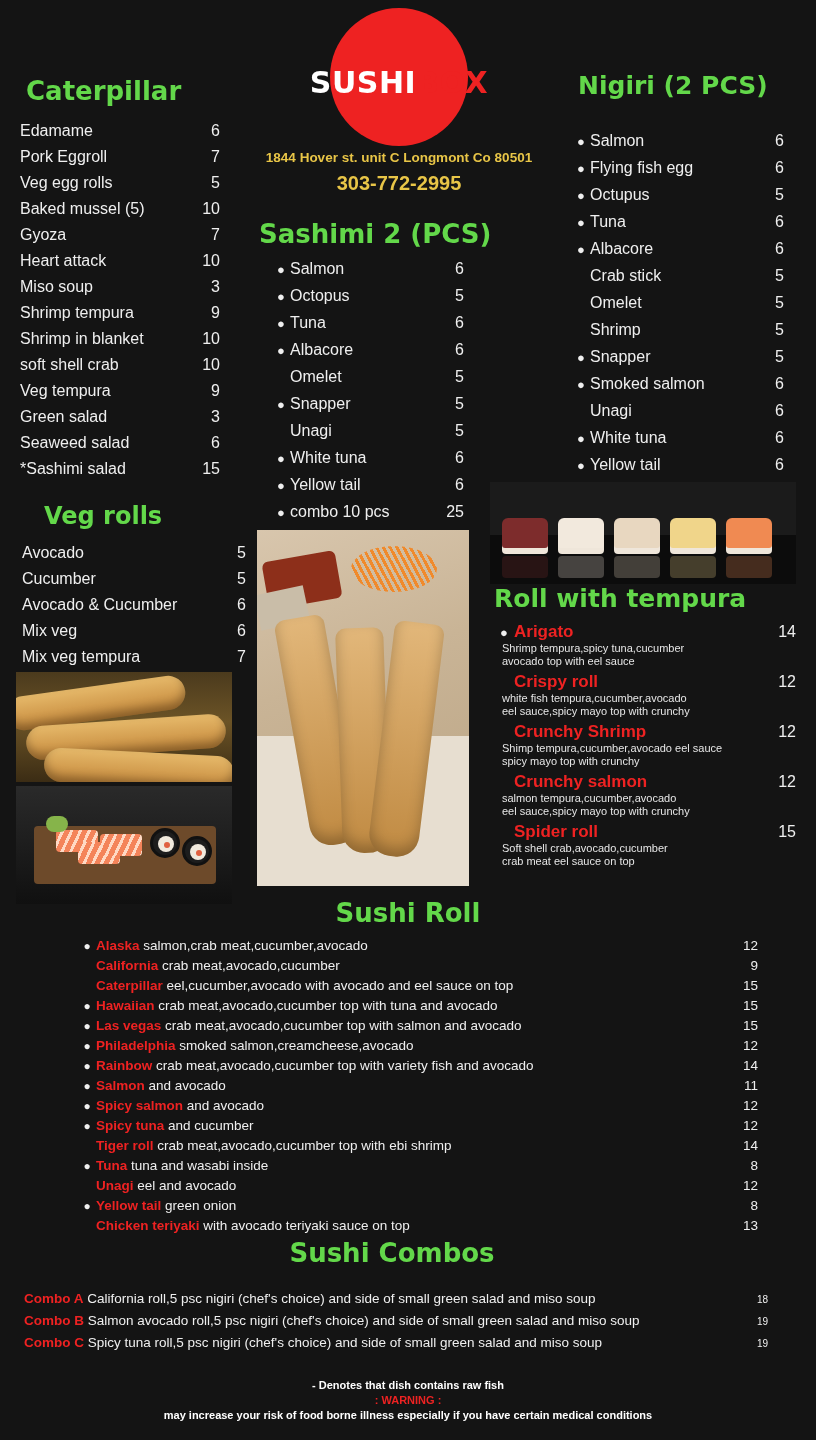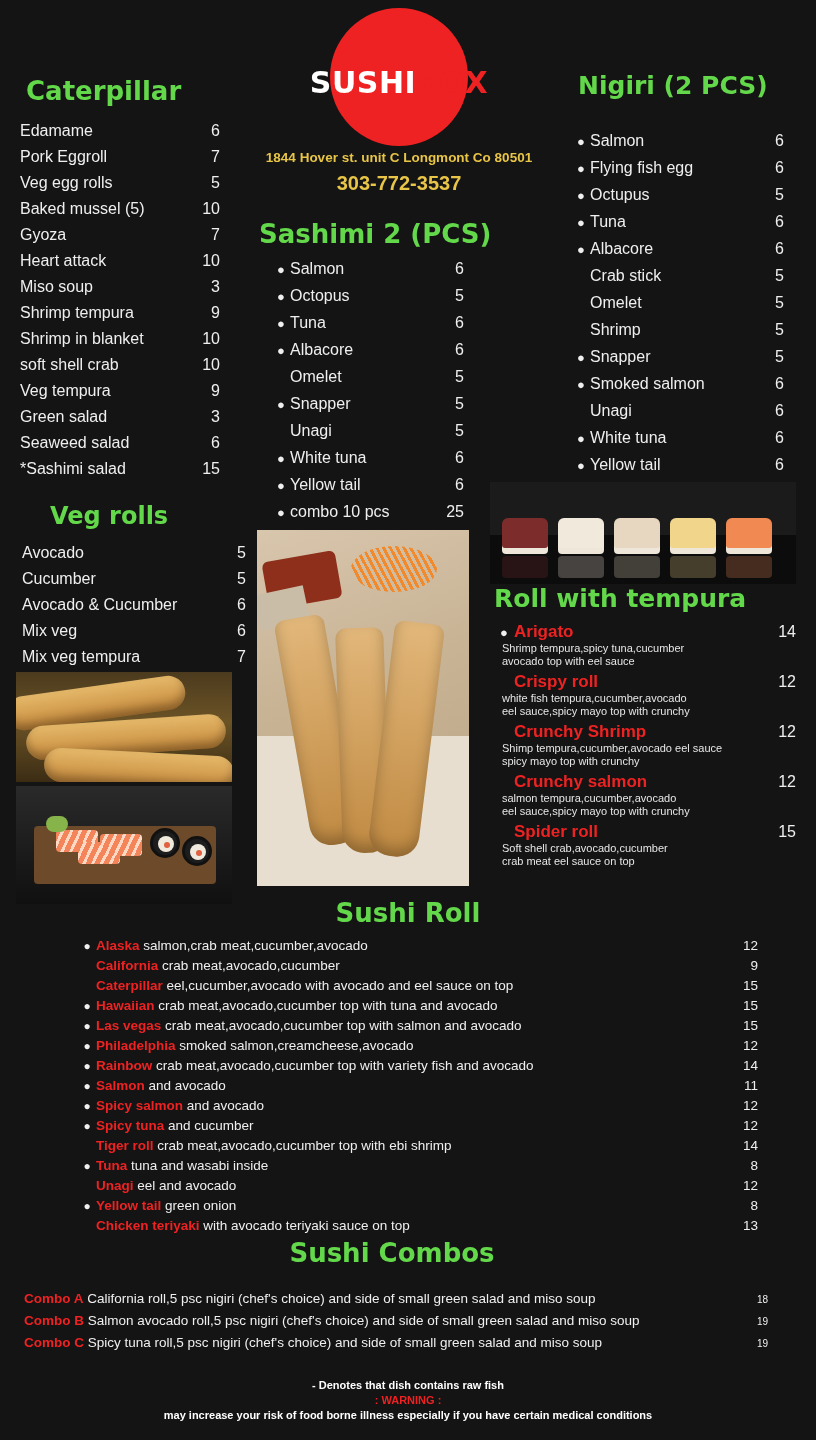--- a/index.html
+++ b/index.html
@@ -79,21 +79,21 @@
   .row .pr { flex: 0 0 auto; text-align: right; }
   .bullet-col { width: 18px; flex: 0 0 18px; text-align: center; font-size: 13px; color: #efefef; }
   .bullet-col.empty { color: transparent; }
 
   
   .appetizers-h { position: absolute; left: 26px; top: 76px; font-size: 26px; }
   .appetizers { position: absolute; left: 20px; top: 118px; width: 200px; }
   .appetizers .row .pr { width: 34px; }
 
   
-  .vegrolls-h { position: absolute; left: 50px; top: 502px; font-size: 24px; }
+  .vegrolls-h { position: absolute; left: 44px; top: 502px; font-size: 24px; }
   .vegrolls { position: absolute; left: 22px; top: 540px; width: 224px; }
   .vegrolls .row .pr { width: 24px; }
 
   
   .sashimi-h { position: absolute; left: 259px; top: 219px; font-size: 26px; }
   .sashimi { position: absolute; left: 272px; top: 256px; width: 192px; }
   .sashimi .row .pr { width: 28px; }
 
   
   .nigiri-h { position: absolute; left: 578px; top: 71px; font-size: 25px; }
@@ -174,21 +174,21 @@
 
 <div class="page">
 
   <div class="logo-wrap">
     <div class="logo-circle"></div>
     <div class="logo-text">
       <span class="logo-sushi">SUSHI</span><span class="logo-box">BOX</span>
     </div>
   </div>
   <div class="address">1844 Hover st. unit C Longmont Co 80501</div>
-  <div class="phone">303-772-3537</div>
+  <div class="phone">303-772-2995</div>
 
   <div class="heading appetizers-h">Caterpillar</div>
   <div class="appetizers" id="appetizers-list">
       <div class="row">
         <span class="nm">Edamame</span>
         <span class="pr">6</span>
       </div>
       <div class="row">
         <span class="nm">Pork Eggroll</span>
         <span class="pr">7</span>

